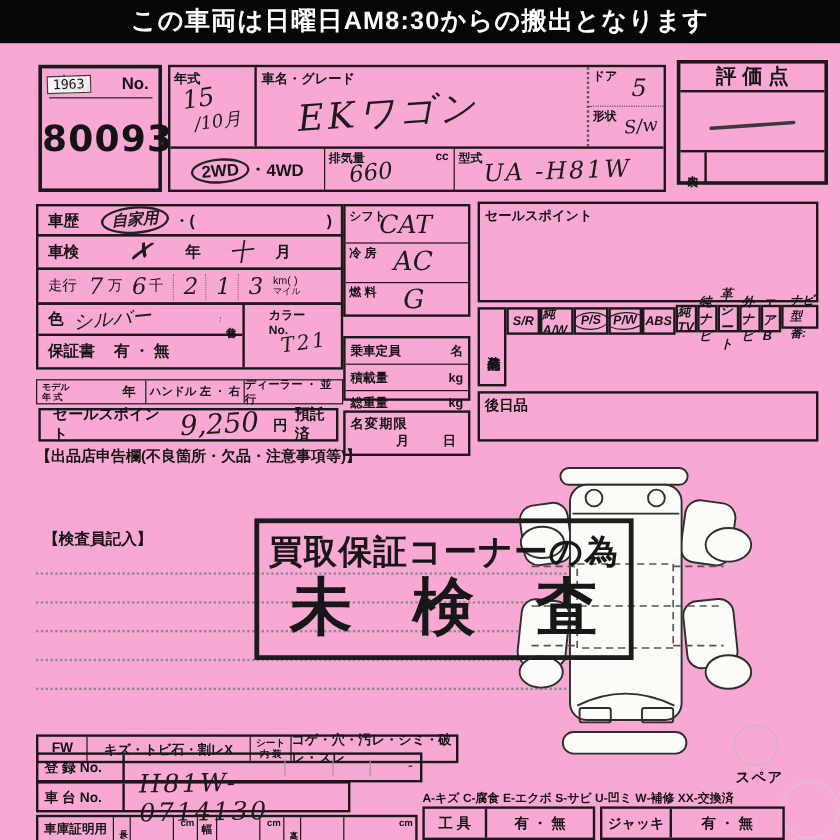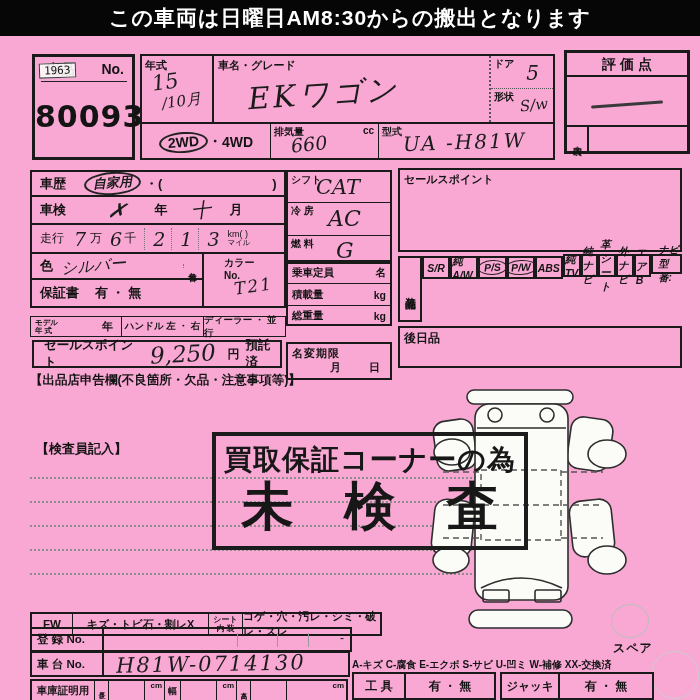--- a/index.html
+++ b/index.html
@@ -72,21 +72,21 @@
         <span class="hw abs" style="left:20px;top:9px;font-size:19px;transform:rotate(-6deg);">660</span>
       </div>
       <div class="cell bl" style="flex:1;position:relative;">
         <span class="sm abs" style="left:3px;top:1px;">型式</span>
         <span class="hw abs" style="left:24px;top:6px;font-size:20px;letter-spacing:2px;transform:rotate(-2deg);">UA -H81W</span>
       </div>
     </div>
   </div>
 
   <div class="box thick" style="left:564px;top:50px;width:126px;height:104px;">
-    <div style="height:22px;border-bottom:2px solid #1a1a1a;text-align:center;font-size:14px;font-weight:700;line-height:22px;">評 価 点</div>
+    <div style="height:22px;border-bottom:2px solid #1a1a1a;text-align:center;font-size:17px;font-weight:700;line-height:22px;">評 価 点</div>
     <div style="height:48px;position:relative;">
       <div class="dash" style="left:24px;top:26px;width:72px;transform:rotate(-4deg);"></div>
     </div>
     <div class="flex" style="height:26px;border-top:2px solid #1a1a1a;align-items:stretch;">
       <div class="cell flex" style="width:22px;border-right:2px solid #1a1a1a;justify-content:center;">
         <span class="vert" style="font-size:9px;font-weight:700;">内装</span>
       </div>
       <div class="cell" style="flex:1;"></div>
     </div>
   </div>
@@ -168,21 +168,21 @@
     <div style="height:32px;border-top:1.6px solid #1a1a1a;position:relative;">
       <span class="sm abs" style="left:3px;top:1px;">冷 房</span>
       <span class="hw abs" style="left:40px;top:3px;font-size:22px;">AC</span>
     </div>
     <div style="height:30px;border-top:1.6px solid #1a1a1a;position:relative;">
       <span class="sm abs" style="left:3px;top:1px;">燃 料</span>
       <span class="hw abs" style="left:48px;top:2px;font-size:22px;">G</span>
     </div>
   </div>
 
-  <div class="box" style="left:286px;top:260px;width:106px;height:66px;">
+  <div class="box" style="left:286px;top:280px;width:106px;height:54px;">
     <div class="flex" style="height:21px;padding:0 4px;justify-content:space-between;font-size:10.5px;font-weight:700;">
       <span>乗車定員</span>
         <span>名</span>
     </div>
     <div class="flex" style="height:21px;border-top:1.6px solid #1a1a1a;padding:0 4px;justify-content:space-between;font-size:10.5px;font-weight:700;">
       <span>積載量</span>
         <span>kg</span>
     </div>
     <div class="flex" style="height:20px;border-top:1.6px solid #1a1a1a;padding:0 4px;justify-content:space-between;font-size:10.5px;font-weight:700;">
       <span>総重量</span>
@@ -306,21 +306,21 @@
   <div class="box flex" style="left:30px;top:627px;width:322px;height:25px;align-items:stretch;">
     <div class="cell flex" style="width:72px;border-right:2px solid #1a1a1a;padding-left:5px;font-size:11.5px;font-weight:700;">登 録 No.</div>
     <div class="cell" style="flex:1;position:relative;">
       <span class="abs" style="left:133px;top:4px;height:14px;border-left:1px solid #9a9a9a;"></span>
       <span class="abs" style="left:173px;top:4px;height:14px;border-left:1px solid #9a9a9a;"></span>
       <span class="abs" style="left:204px;top:4px;height:14px;border-left:1px solid #9a9a9a;"></span>
       <span class="abs" style="right:6px;top:2px;font-size:12px;">-</span>
     </div>
   </div>
 
-  <div class="box flex" style="left:30px;top:651px;width:320px;height:26px;align-items:stretch;">
+  <div class="box flex" style="left:30px;top:651px;width:262px;height:26px;align-items:stretch;">
     <div class="cell flex" style="width:72px;border-right:2px solid #1a1a1a;padding-left:5px;font-size:11.5px;font-weight:700;">車 台 No.</div>
     <div class="cell flex" style="flex:1;">
       <span class="hw" style="margin-left:12px;font-size:21px;letter-spacing:2px;transform:rotate(-1deg);">H81W-0714130</span>
     </div>
   </div>
 
   <div class="box flex" style="left:30px;top:679px;width:318px;height:24px;align-items:stretch;">
     <div class="cell flex" style="width:62px;justify-content:center;font-size:10.5px;font-weight:700;">車庫証明用</div>
     <div class="cell bl flex" style="width:14px;justify-content:center;">
         <span class="vert" style="font-size:7px;font-weight:700;">長さ</span>

